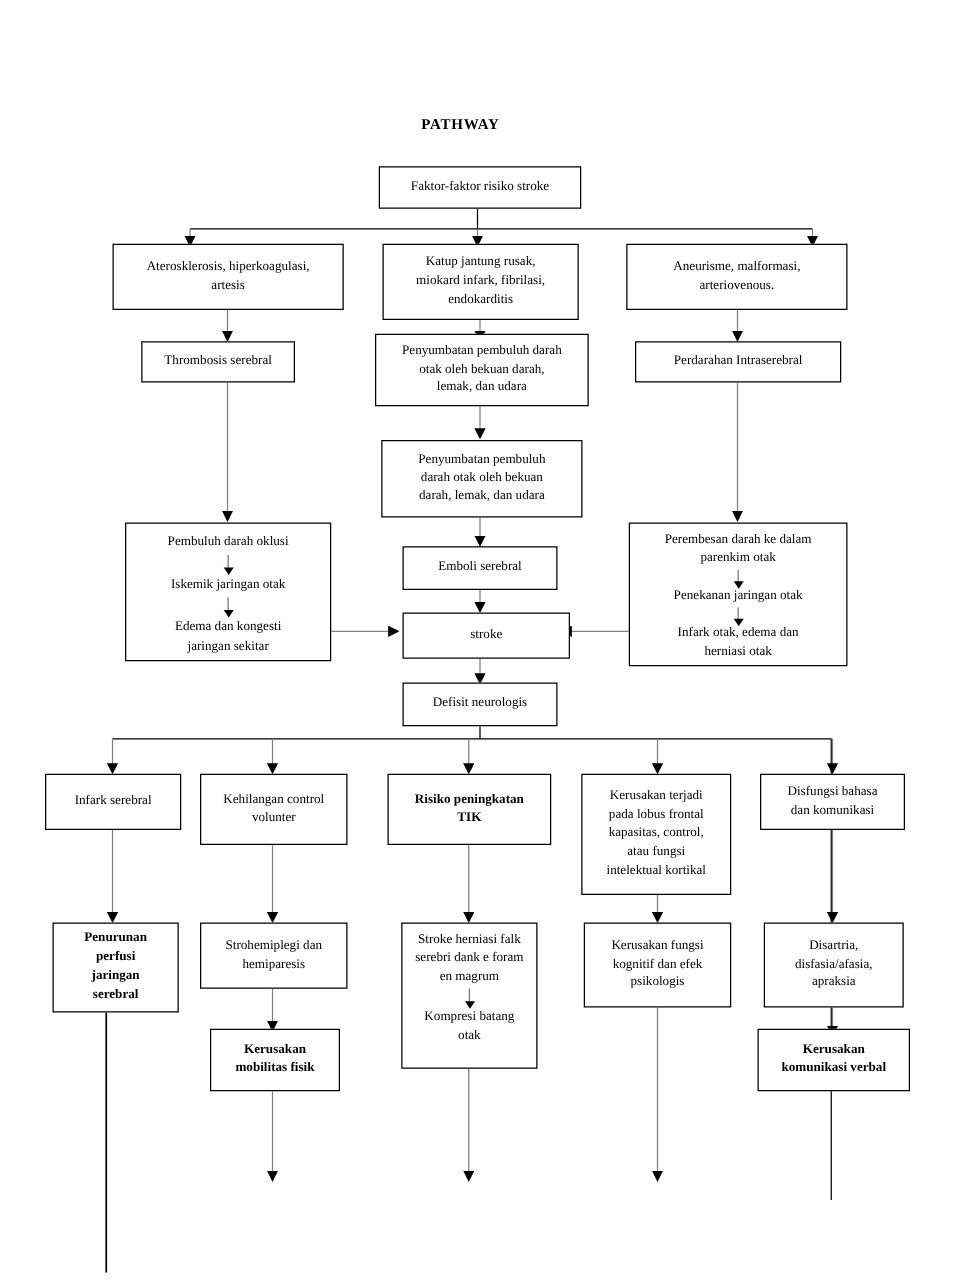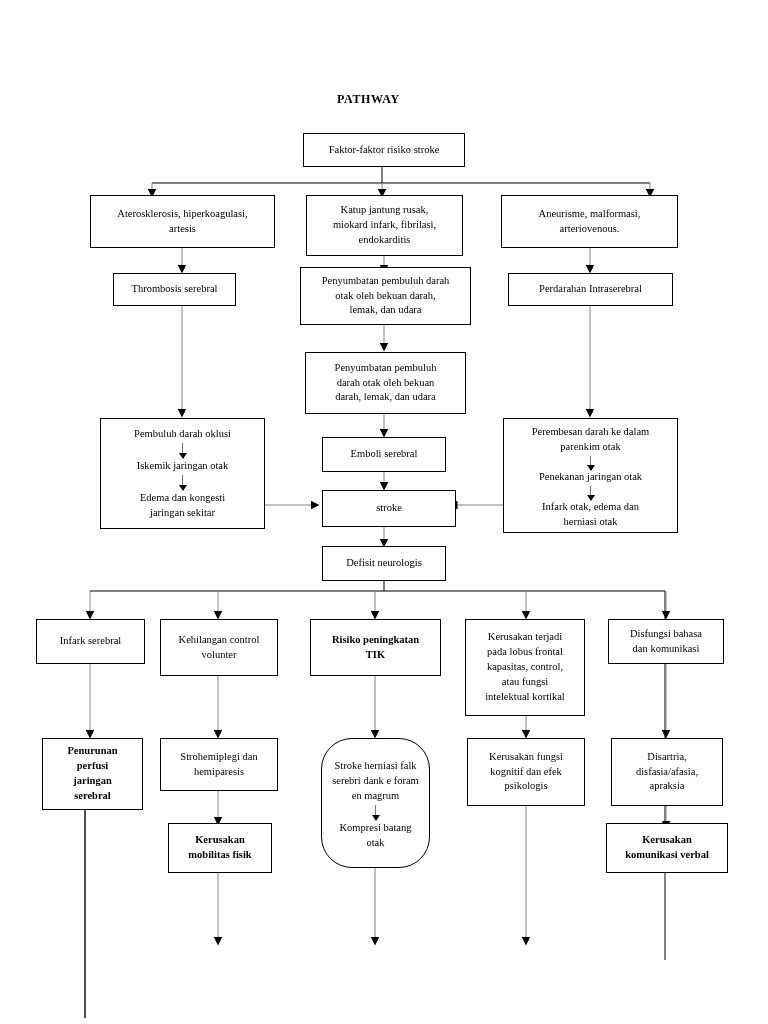--- a/index.html
+++ b/index.html
@@ -218,21 +218,21 @@
   <div class="node" style="left:508px; top:273px; width:165px; height:33px;">
     <span class="line">Perdarahan Intraserebral</span>
   </div>
 
   <div class="node" style="left:305px; top:352px; width:161px; height:62px;">
     <span class="line">Penyumbatan pembuluh</span>
     <span class="line">darah otak oleh bekuan</span>
     <span class="line">darah, lemak, dan udara</span>
   </div>
 
-  <div class="node" style="left:100px; top:418px; width:165px; height:111px; justify-content:flex-start; padding-top:8px;">
+  <div class="node" style="left:100px; top:418px; width:165px; height:111px; justify-content:space-between; padding-top:8px;">
     <span class="seg">Pembuluh darah oklusi</span>
     <span class="inner-arrow"></span>
     <span class="inner-gap"></span>
     <span class="seg">Iskemik jaringan otak</span>
     <span class="inner-arrow"></span>
     <span class="inner-gap"></span>
     <span class="seg">Edema dan kongesti</span>
     <span class="seg">jaringan sekitar</span>
   </div>
 
@@ -292,21 +292,21 @@
     <span class="line">perfusi</span>
     <span class="line">jaringan</span>
     <span class="line">serebral</span>
   </div>
 
   <div class="node" style="left:160px; top:738px; width:118px; height:53px;">
     <span class="line">Strohemiplegi dan</span>
     <span class="line">hemiparesis</span>
   </div>
 
-  <div class="node" style="left:321px; top:738px; width:109px; height:130px; justify-content:flex-start; padding-top:20px;border-radius:31px;">
+  <div class="node" style="left:321px; top:738px; width:109px; height:117px; justify-content:flex-start; padding-top:6px;">
     <span class="seg">Stroke herniasi falk</span>
     <span class="seg">serebri dank e foram</span>
     <span class="seg">en magrum</span>
     <span class="inner-arrow"></span>
     <span class="inner-gap"></span>
     <span class="seg">Kompresi batang</span>
     <span class="seg">otak</span>
   </div>
 
   <div class="node" style="left:467px; top:738px; width:118px; height:68px;">

